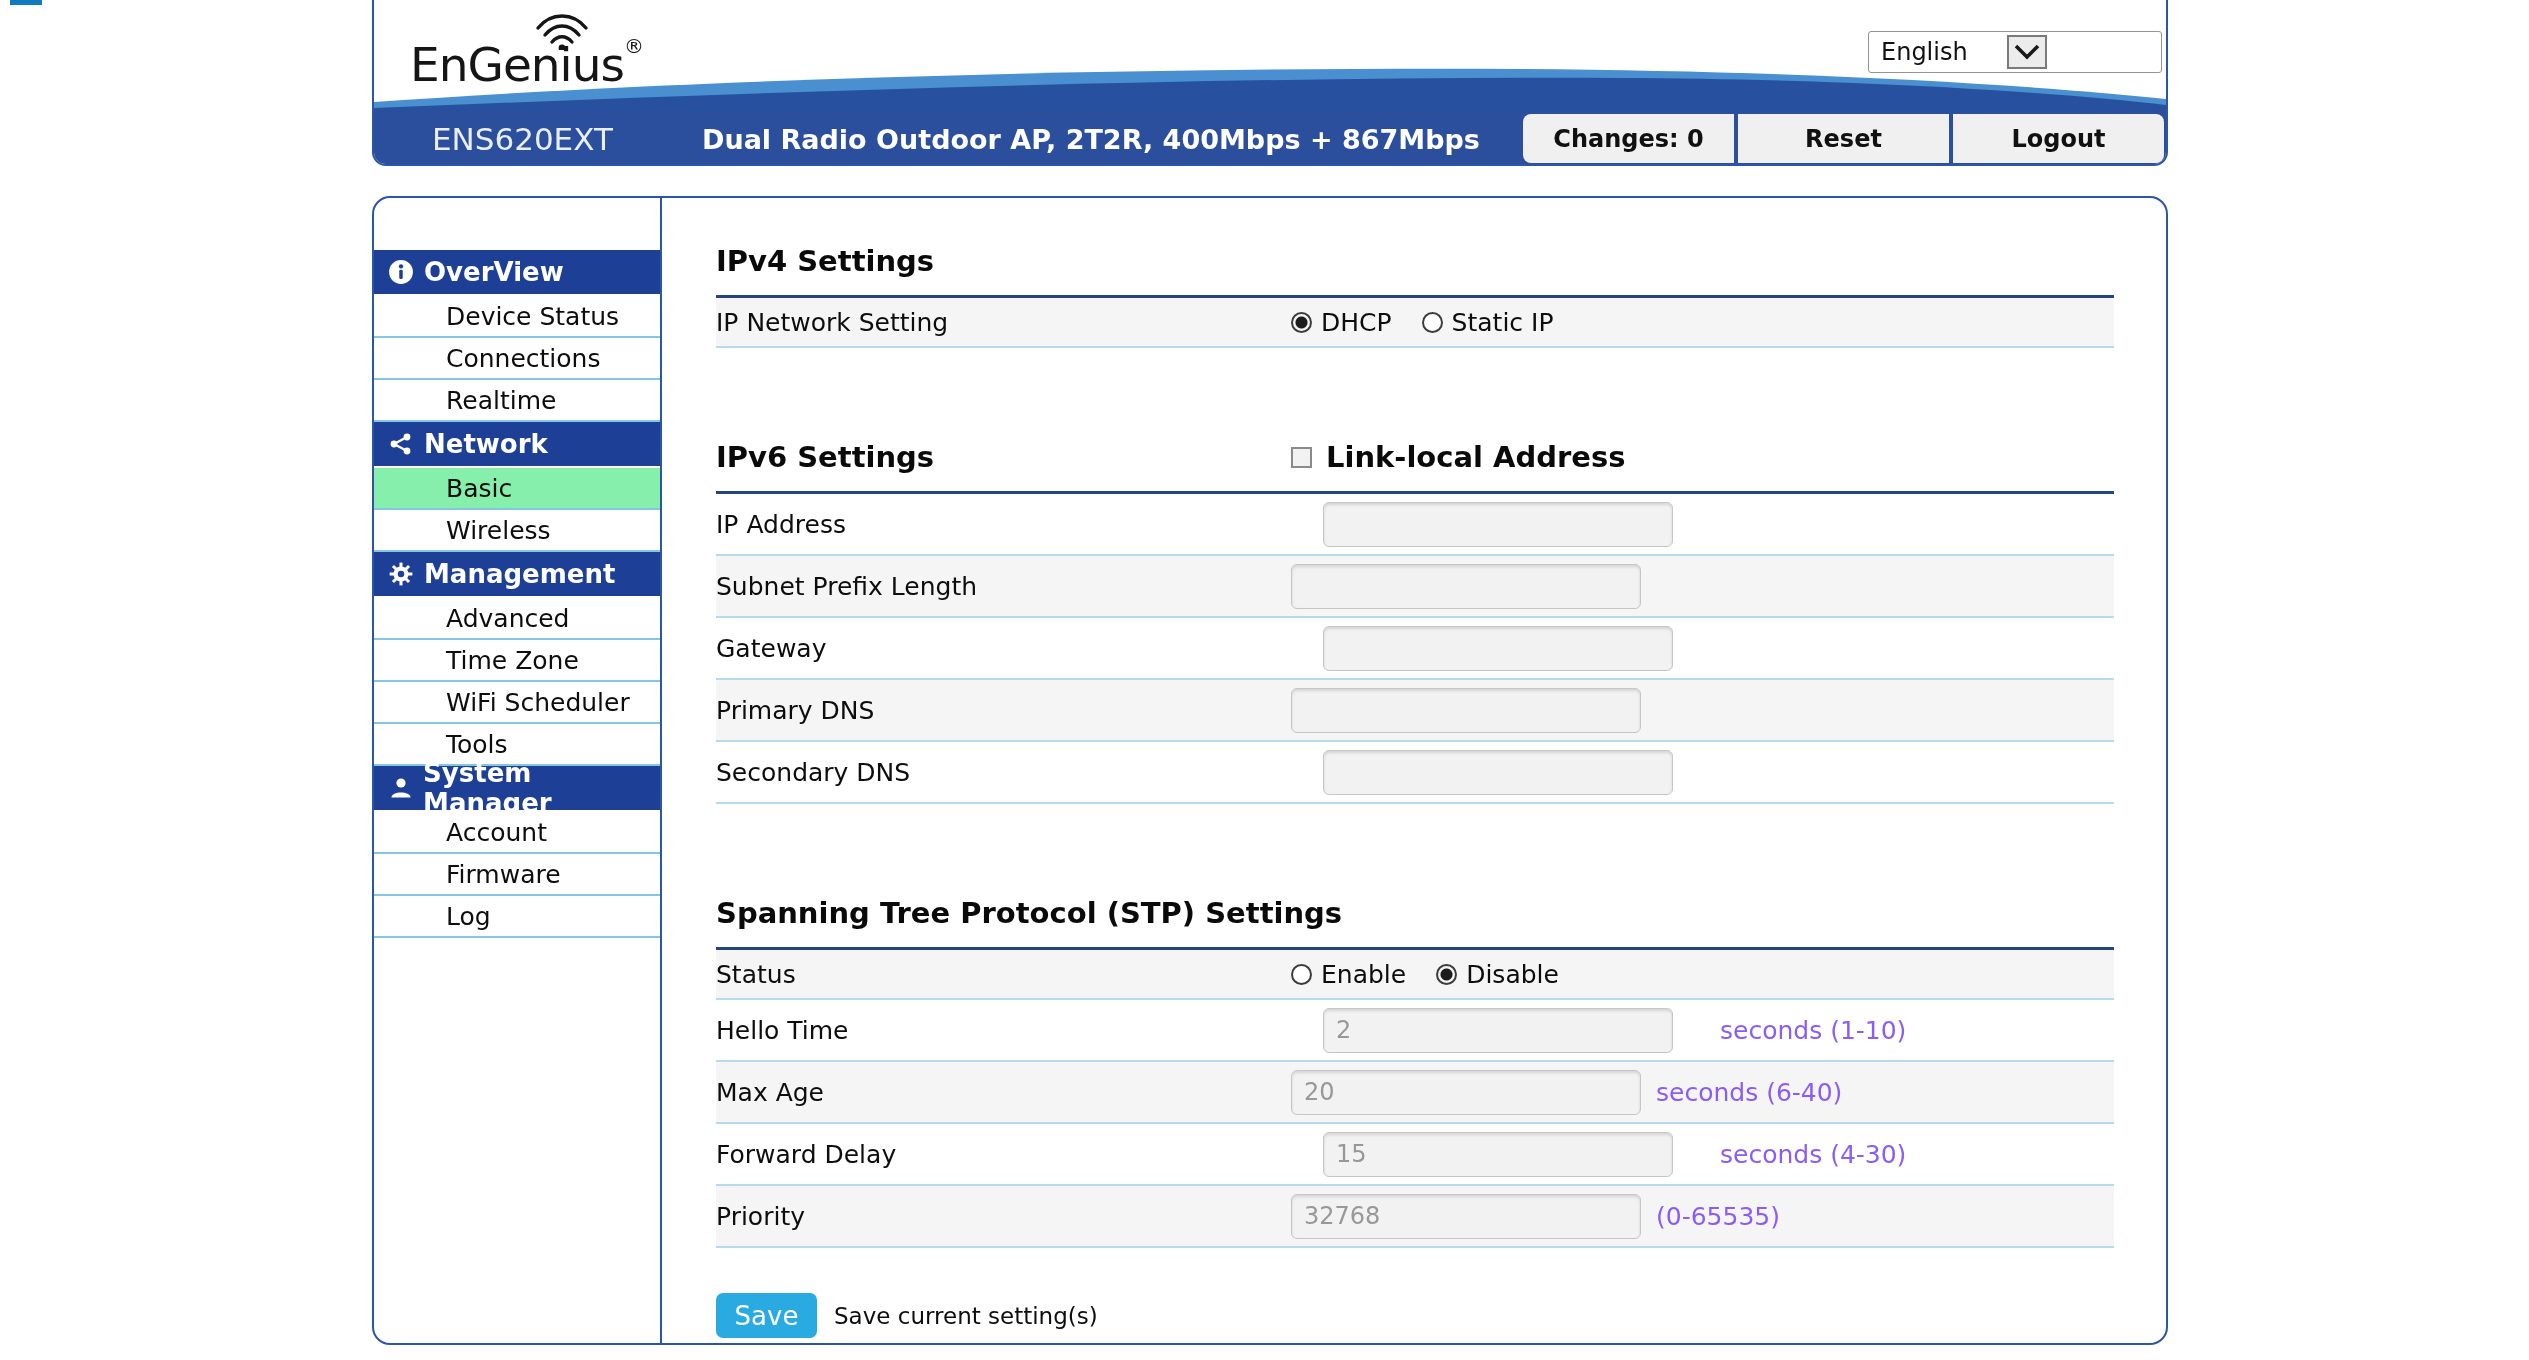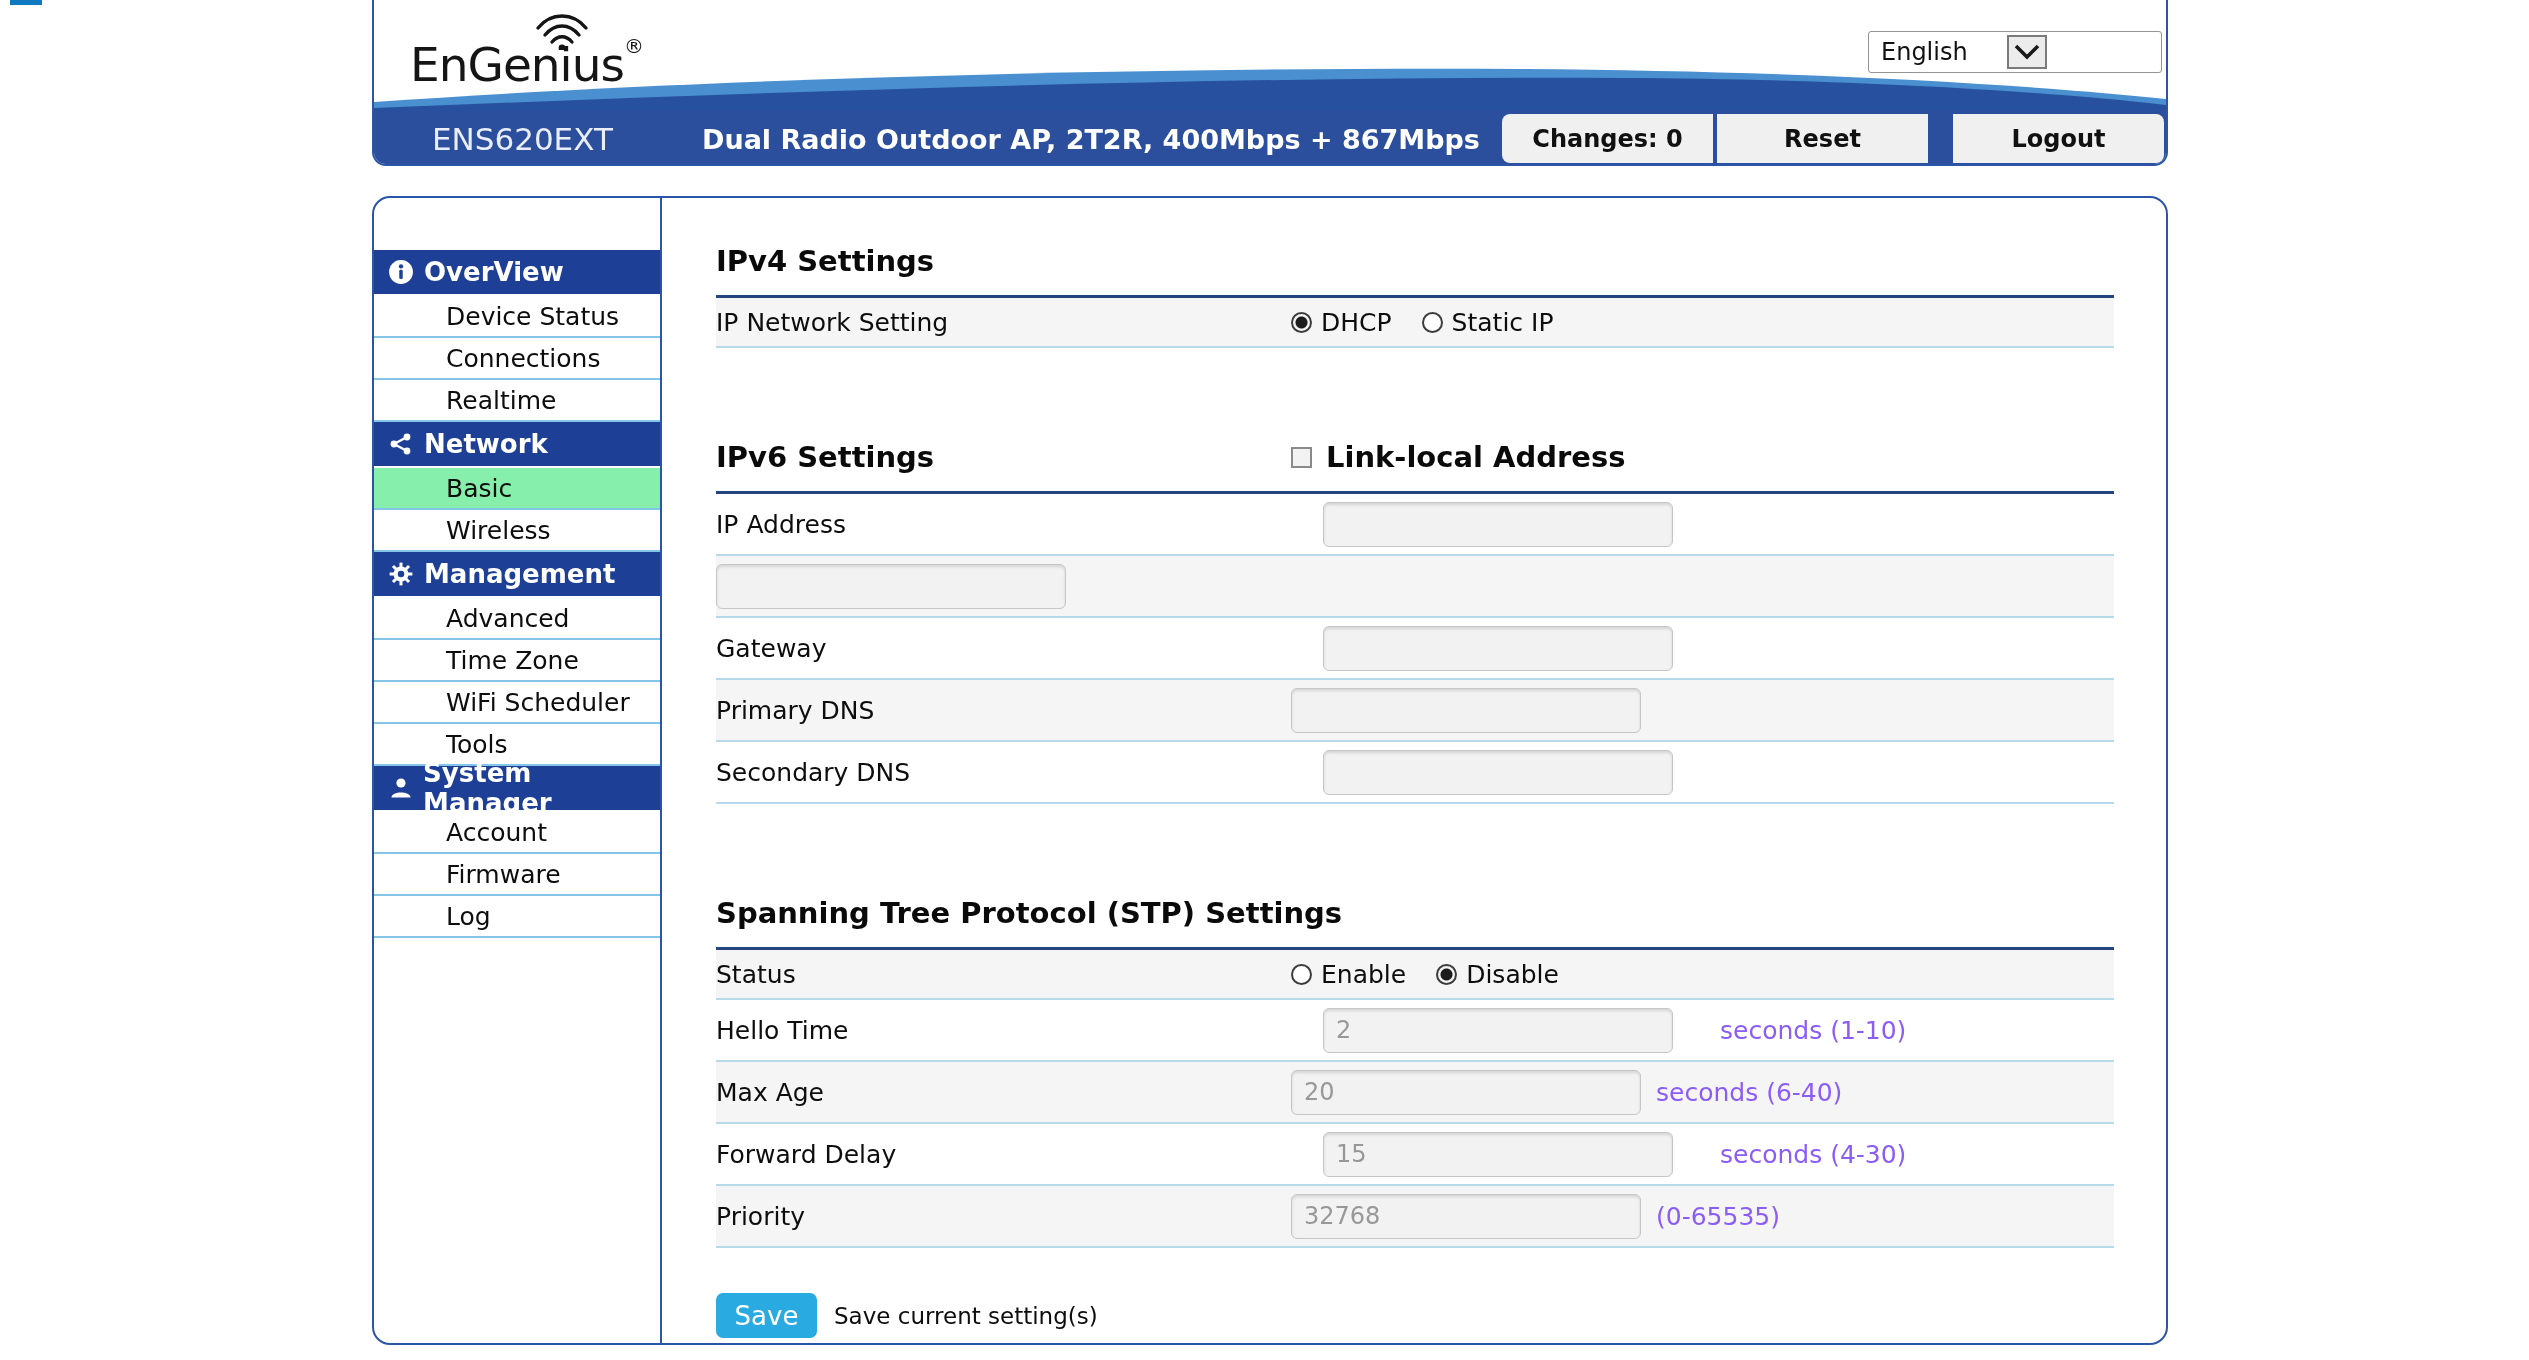--- a/index.html
+++ b/index.html
@@ -24,21 +24,21 @@
   .navbar { position:relative; height:55px; background:#2b4f9d; display:flex; align-items:center; }
   .navbar .model { position:absolute; left:58px; top:10px; color:#e9eef8; font-size:31px;
                    font-weight:400; letter-spacing:0; }
   .navbar .ap-title { position:absolute; left:328px; top:13px; color:#ffffff; font-size:27px;
                       font-weight:bold; }
   .nav-buttons { position:absolute; right:2px; top:3px; height:49px; display:flex;
                  background:transparent; }
   .nav-btn { width:211px; height:49px; background:#f0f0f0; border:none; font-size:24px;
              font-weight:bold; color:#111; font-family:inherit; cursor:pointer; }
   .nav-btn.first { border-radius:8px 0 0 8px; }
-  .nav-btn.last  { border-radius:0 8px 8px 0;margin-left:21px; }
+  .nav-btn.last  { border-radius:0 8px 8px 0; }
   .nav-sep { width:4px; height:49px; background:#2b4f9d; }
 
   
   .lang-select { position:absolute; left:1868px; top:31px; width:294px; height:42px;
                  background:#fff; border:1px solid #949494; border-radius:3px;
                  display:flex; align-items:center; justify-content:flex-start; cursor:pointer;gap:39px; }
   .lang-select .lang-text { font-size:24px; color:#111; padding-left:12px; }
   .arrow-box { width:40px; height:34px; margin-right:3px; background:#ececec;
                border:2px solid #7a7a7a; display:flex; align-items:center; justify-content:center; }
 
@@ -232,20 +232,21 @@
           <input type="checkbox" class="checkbox" style="">
           <span>Link-local Address</span>
         </label>
       </div>
       <div class="settings-table">
         <div class="s-row h62 white">
           <span class="s-label">IP Address</span>
           <input type="text" class="text-input" disabled="" value="" style="">
         </div>
         <div class="s-row h62 gray">
+          <span class="s-label">Subnet Prefix Length</span>
           <input type="text" class="text-input" disabled="" value="" style="">
         </div>
         <div class="s-row h62 white">
           <span class="s-label">Gateway</span>
           <input type="text" class="text-input" disabled="" value="" style="">
         </div>
         <div class="s-row h62 gray">
           <span class="s-label">Primary DNS</span>
           <input type="text" class="text-input" disabled="" value="" style="">
         </div>

